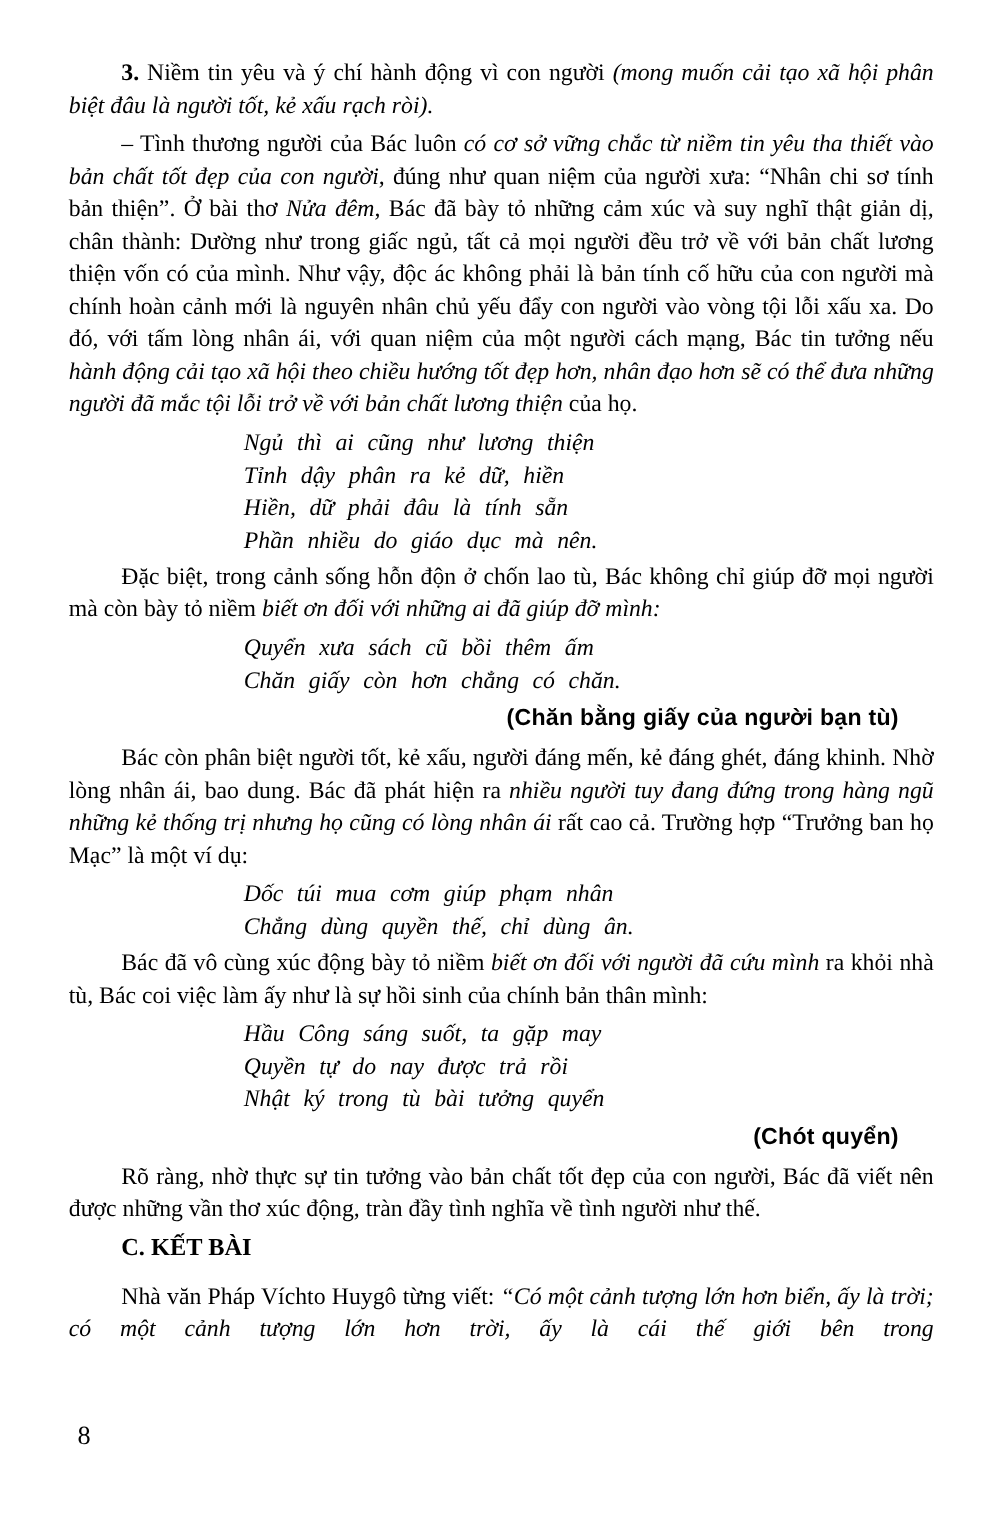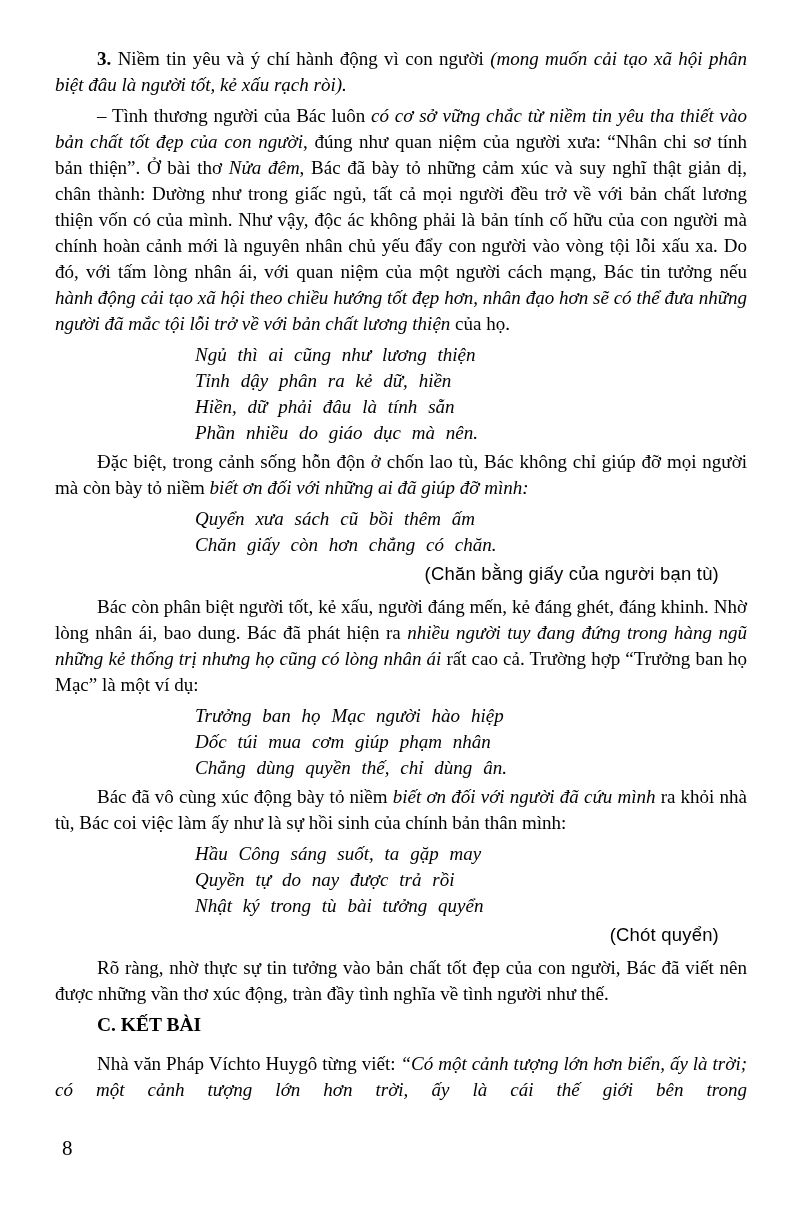--- a/index.html
+++ b/index.html
@@ -34,21 +34,21 @@
     font-size: 19px;
     line-height: 26px;
     font-style: italic;
     word-spacing: 0.32em;
   }
   .verse-line { white-space: nowrap; }
   .attrib {
     margin: 2px 28px 7px 0;
     text-align: right;
     font-family: "Liberation Sans", sans-serif;
-    font-weight: 400;
+    font-weight: 700;
     font-size: 18.5px;
     line-height: 26px;
     letter-spacing: 0.2px;
   }
   .heading {
     margin: 5px 0 13px 42px;
     font-size: 19.5px;
     font-weight: 700;
     line-height: 26px;
   }
@@ -82,21 +82,20 @@
     <div class="verse">
       <div class="verse-line">Quyển xưa sách cũ bồi thêm ấm</div>
       <div class="verse-line">Chăn giấy còn hơn chẳng có chăn.</div>
     </div>
 
     <div class="attrib">(Chăn bằng giấy của người bạn tù)</div>
 
     <p class="para"><span>Bác còn phân biệt người tốt, kẻ xấu, người đáng mến, kẻ đáng ghét, đáng khinh. Nhờ lòng nhân ái, bao dung. Bác đã phát hiện ra </span><i>nhiều người tuy đang đứng trong hàng ngũ những kẻ thống trị nhưng họ cũng có lòng nhân ái</i><span> rất cao cả. Trường hợp “Trưởng ban họ Mạc” là một ví dụ:</span></p>
 
     <div class="verse">
-      <div class="verse-line">Trưởng ban họ Mạc người hào hiệp</div>
       <div class="verse-line">Dốc túi mua cơm giúp phạm nhân</div>
       <div class="verse-line">Chẳng dùng quyền thế, chỉ dùng ân.</div>
     </div>
 
     <p class="para"><span>Bác đã vô cùng xúc động bày tỏ niềm </span><i>biết ơn đối với người đã cứu mình</i><span> ra khỏi nhà tù, Bác coi việc làm ấy như là sự hồi sinh của chính bản thân mình:</span></p>
 
     <div class="verse">
       <div class="verse-line">Hầu Công sáng suốt, ta gặp may</div>
       <div class="verse-line">Quyền tự do nay được trả rồi</div>
       <div class="verse-line">Nhật ký trong tù bài tưởng quyển</div>

